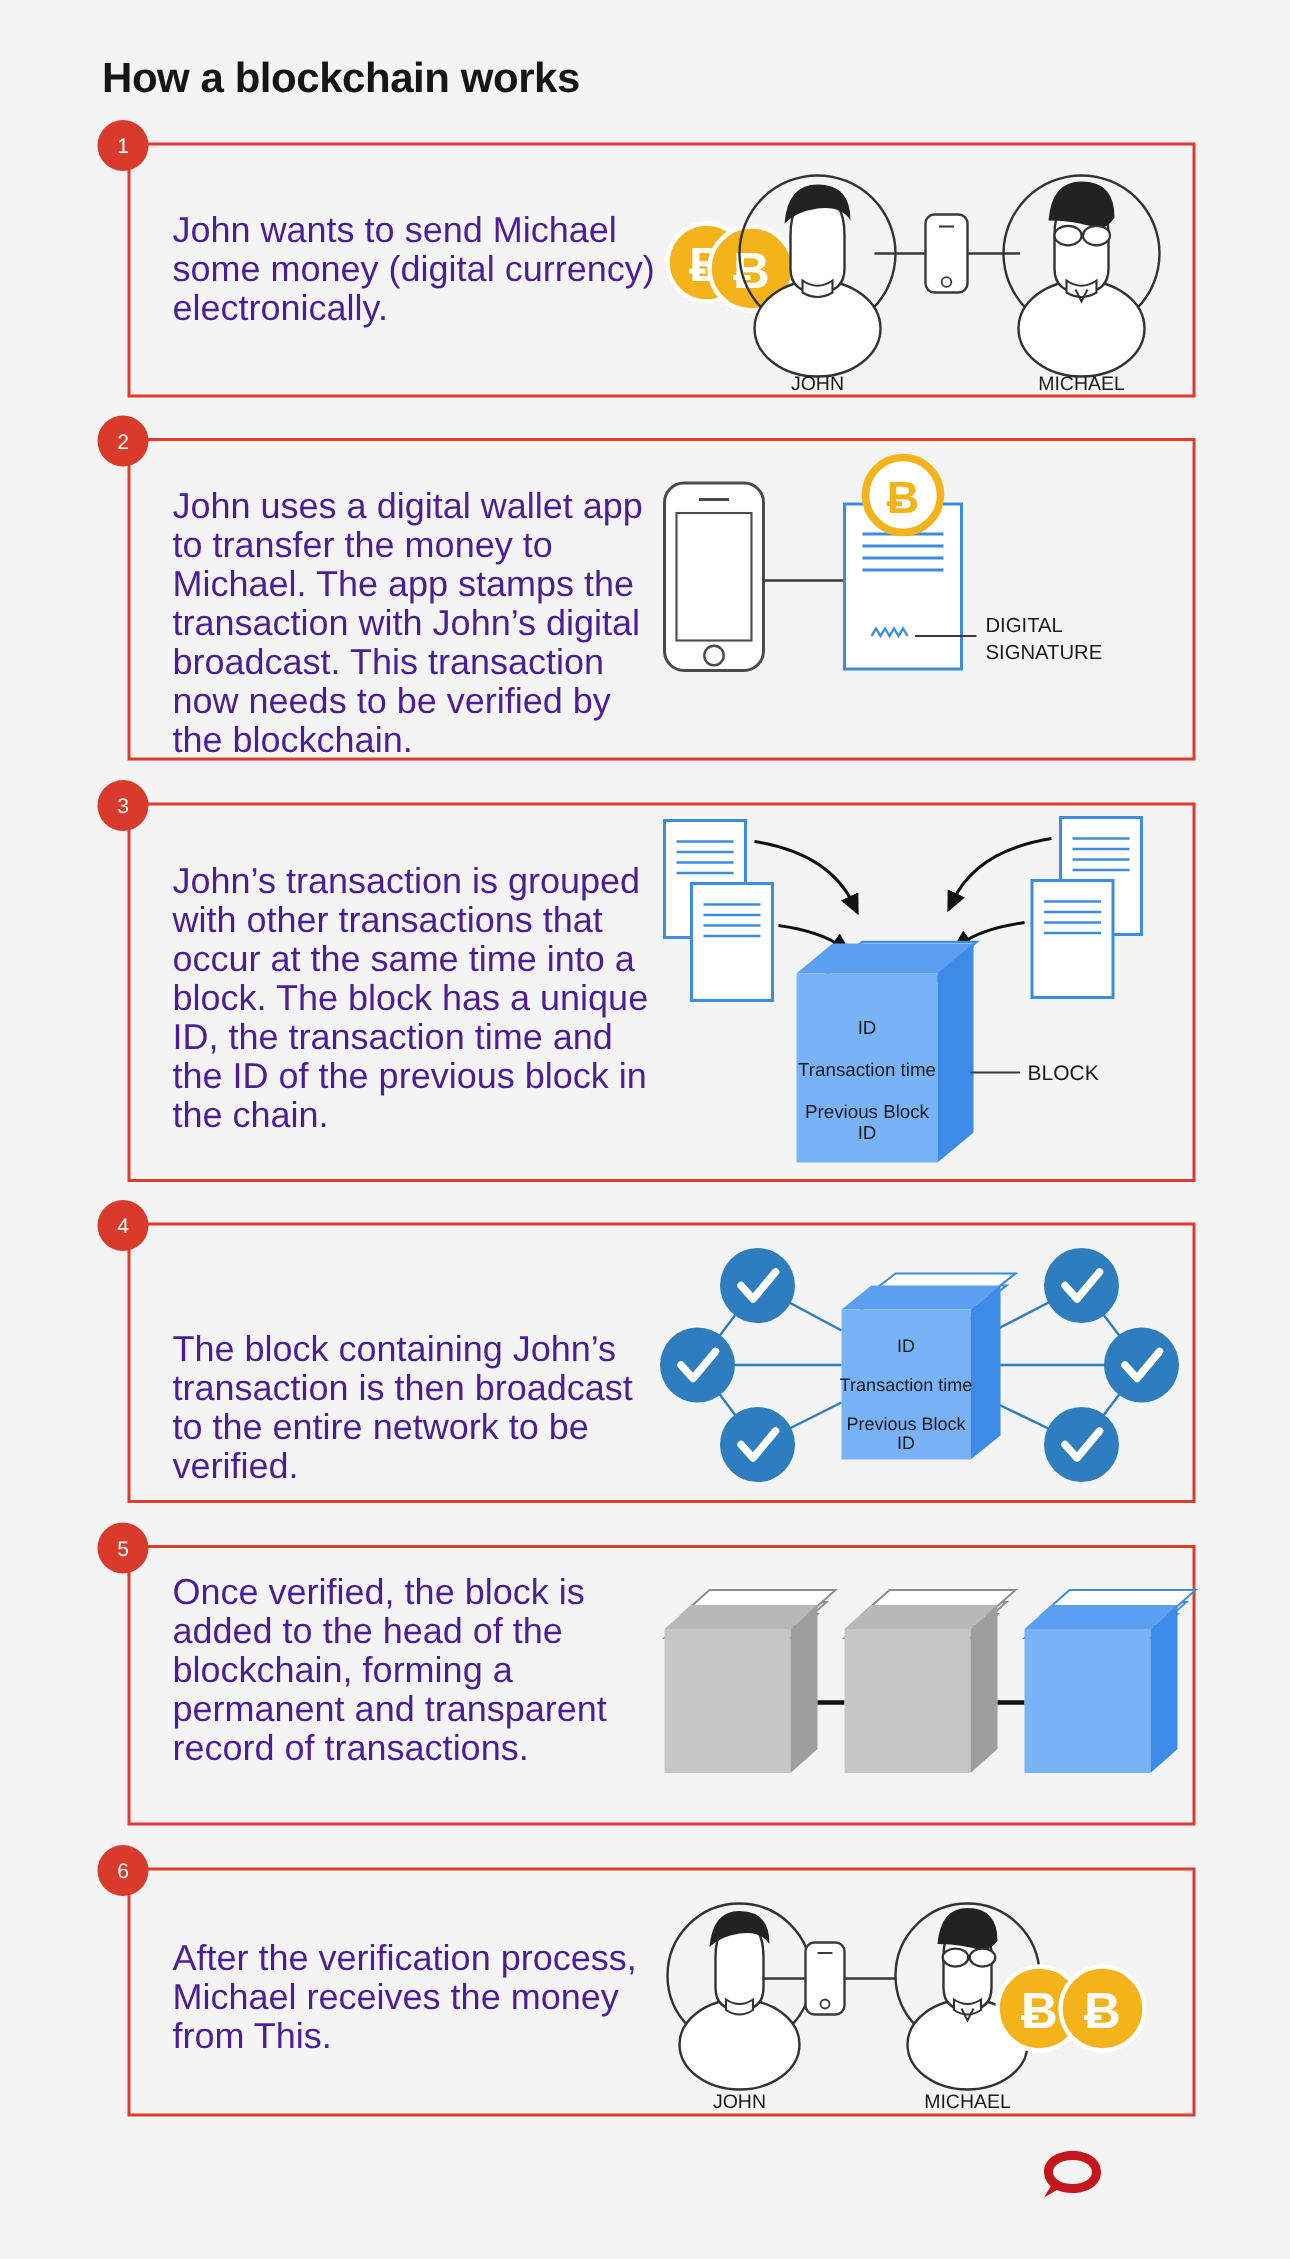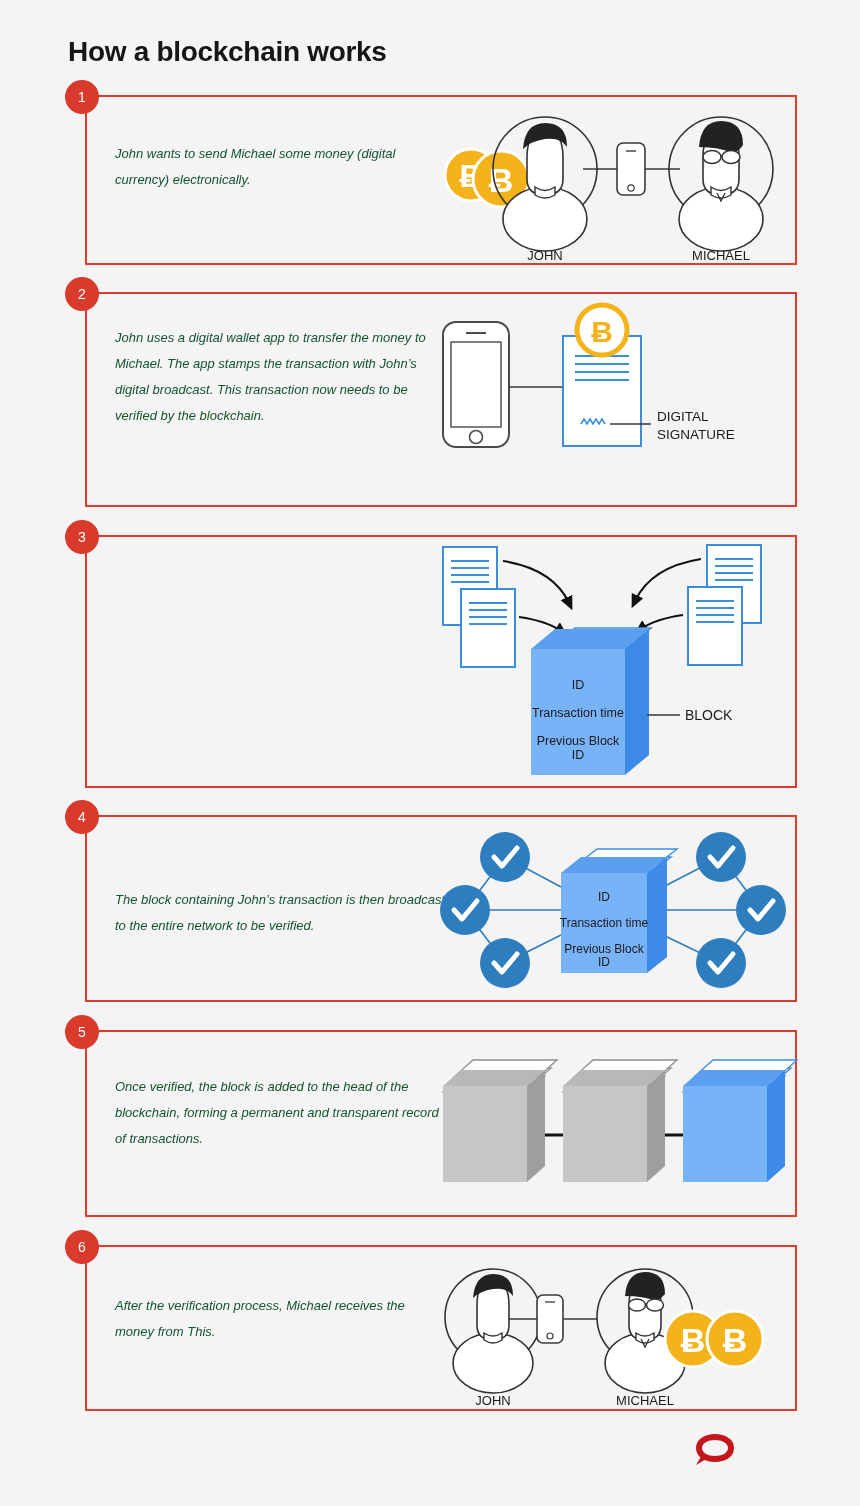--- a/index.html
+++ b/index.html
@@ -48,25 +48,24 @@
   .step-body {
     position: relative;
     width: 100%;
     height: 100%;
     display: flex;
     align-items: center;
   }
   .step-text {
     position: absolute;
     left: 28px;
-    font-size: 13px;
+    font-size: 24px;
     line-height: 26px;
-    color: #14532d;
+    color: #4c1d95;
     width: 330px;
-    font-style: italic;
   }
   .art {
     position: absolute;
     right: 0px;
     top: 0;
     height: 100%;
     width: 360px;
   }
 
   
@@ -74,21 +73,21 @@
   #step2 { top: 292px;  height: 215px; }
   #step3 { top: 535px;  height: 253px; }
   #step4 { top: 815px;  height: 187px; }
   #step5 { top: 1030px; height: 187px; }
   #step6 { top: 1245px; height: 166px; }
 
   #step1 .step-text { top: 44px; }
   #step2 .step-text { top: 31px; }
   #step3 .step-text { top: 38px; }
   #step4 .step-text { top: 70px; }
-  #step5 .step-text { top: 42px; }
+  #step5 .step-text { top: 17px; }
   #step6 .step-text { top: 46px; }
 
   .logo {
     position: absolute;
     right: 62px;
     bottom: 36px;
     width: 46px;
     height: 40px;
   }
   svg { display: block; overflow: visible; }
@@ -185,20 +184,21 @@
           <text x="222" y="127" font-size="13.5" fill="#1b1b1b" class="lbl">DIGITAL</text>
           <text x="222" y="145" font-size="13.5" fill="#1b1b1b" class="lbl">SIGNATURE</text>
         </svg>
       </div>
     </div>
   </div>
 
   <div class="step" id="step3">
     <div class="badge">3</div>
     <div class="step-body">
+      <div class="step-text">John’s transaction is grouped with other transactions that occur at the same time into a block. The block has a unique ID, the transaction time and the ID of the previous block in the chain.</div>
       <div class="art">
         <svg viewBox="0 0 360 253" width="360" height="253">
 
           <g>
             <rect x="8" y="10" width="54" height="78" fill="#fff" stroke="#3c8dde" stroke-width="2"></rect>
             <line x1="16" y1="24" x2="54" y2="24" stroke="#3c8dde" stroke-width="1.8"></line>
             <line x1="16" y1="31" x2="54" y2="31" stroke="#3c8dde" stroke-width="1.8"></line>
             <line x1="16" y1="38" x2="54" y2="38" stroke="#3c8dde" stroke-width="1.8"></line>
             <line x1="16" y1="45" x2="54" y2="45" stroke="#3c8dde" stroke-width="1.8"></line>
           </g>

